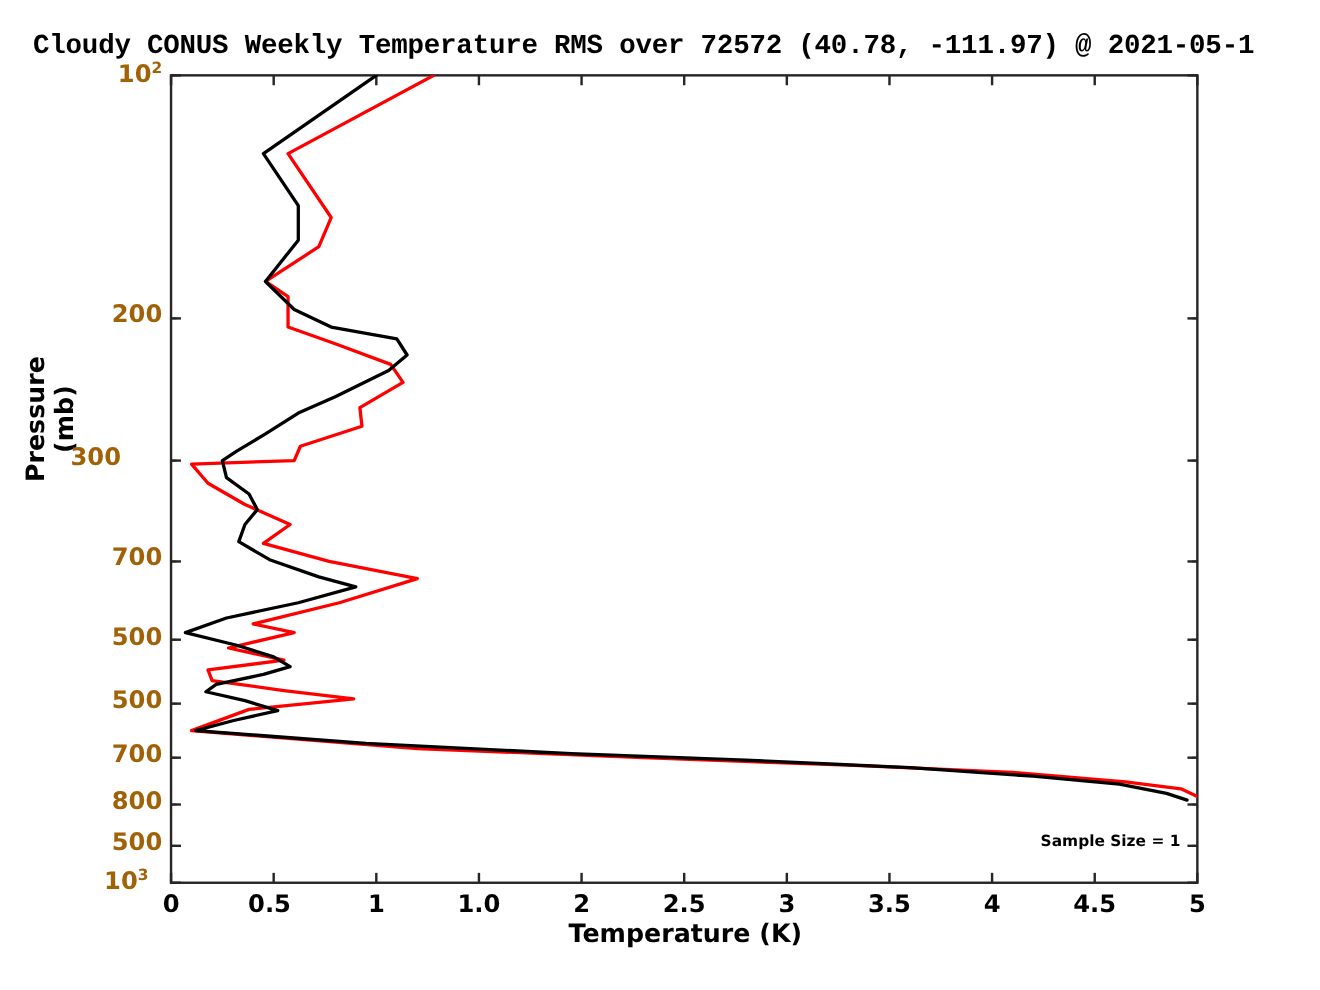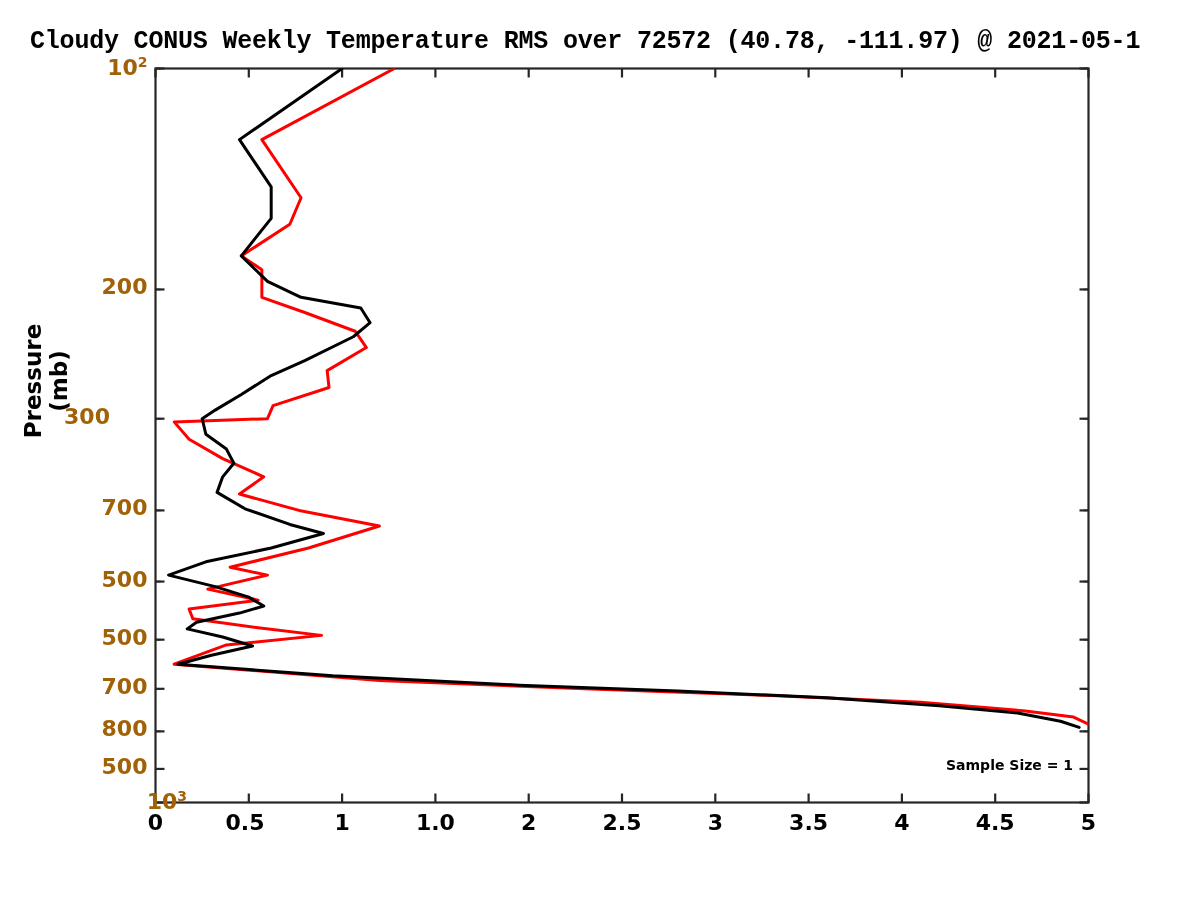--- a/index.html
+++ b/index.html
@@ -203,32 +203,33 @@
           <clipPath id="plotclip">
             <rect x="155.5" y="68.5" width="933" height="734"></rect>
           </clipPath>
         </defs>
         <polyline points="394.35,68.50 261.86,139.63 301.05,197.75 289.85,224.25 241.34,255.87 261.86,269.73 261.86,297.33 304.78,312.51 355.16,331.22 366.36,347.58 327.17,370.63 329.04,387.47 273.06,405.69 267.46,418.71 174.16,421.88 189.09,439.28 222.68,458.61 263.73,476.83 239.47,494.06 299.18,510.41 379.42,525.96 308.51,547.96 230.14,567.20 267.46,575.10 207.75,589.10 258.13,600.12 189.09,609.02 192.82,618.81 258.13,627.76 321.57,635.38 226.41,644.93 174.16,664.20 379.42,680.50 584.68,688.80 771.28,695.56 920.56,702.18 1023.19,710.79 1073.57,717.11 1088.50,724.11" fill="none" stroke="#ff0000" stroke-width="3" stroke-linejoin="round" stroke-linecap="round" clip-path="url(#plotclip)"></polyline>
         <polyline points="342.10,68.50 239.47,139.63 271.19,186.94 271.19,218.32 241.34,255.87 267.46,281.39 301.05,297.33 360.76,308.03 370.09,322.72 353.30,336.77 304.78,360.59 271.19,375.53 241.34,394.43 215.21,410.09 202.15,418.71 205.88,434.26 226.41,449.09 233.87,463.26 222.68,476.83 217.08,492.38 245.07,508.81 289.85,524.44 323.44,533.47 271.19,547.96 205.88,561.82 168.56,575.10 215.21,586.60 248.80,597.10 263.73,606.08 239.47,613.08 196.55,622.19 187.22,628.86 222.68,637.00 252.53,645.98 211.48,655.22 177.89,664.20 332.77,675.79 519.37,685.14 677.98,691.07 827.26,697.78 939.22,705.65 1017.59,712.91 1060.51,721.25 1079.17,727.36" fill="none" stroke="#000000" stroke-width="3" stroke-linejoin="round" stroke-linecap="round" clip-path="url(#plotclip)"></polyline>
       </g>
   </svg>
 
   <div id="ylabel">Pressure (mb)</div>
+  <div id="xlabel">Temperature (K)</div>
 
   <div id="ytick-labels">
       <div class="tick-label-y" style="right: 1052.5px; top: 53.5px;">10<sup>2</sup></div>
       <div class="tick-label-y" style="right: 1052.5px; top: 274.456px;">200</div>
       <div class="tick-label-y" style="right: 1090px; top: 403.707px; text-align: right;">300</div>
       <div class="tick-label-y" style="right: 1052.5px; top: 495.412px;">700</div>
       <div class="tick-label-y" style="right: 1052.5px; top: 566.544px;">500</div>
       <div class="tick-label-y" style="right: 1052.5px; top: 624.663px;">500</div>
       <div class="tick-label-y" style="right: 1052.5px; top: 673.802px;">700</div>
       <div class="tick-label-y" style="right: 1052.5px; top: 716.368px;">800</div>
       <div class="tick-label-y" style="right: 1052.5px; top: 753.914px;">500</div>
-      <div class="tick-label-y" style="right: 1013px; top: 787.5px; margin-left: 28px;">10<sup>3</sup></div>
+      <div class="tick-label-y" style="right: 1065px; top: 787.5px; margin-left: 28px;">10<sup>3</sup></div>
     </div>
   <div id="xtick-labels">
       <div class="tick-label-x" style="width: 90px; left: 110.5px; top: 809.5px;">0</div>
       <div class="tick-label-x" style="width: 90px; left: 200px; top: 809.5px;">0.5</div>
       <div class="tick-label-x" style="width: 90px; left: 297.1px; top: 809.5px;">1</div>
       <div class="tick-label-x" style="width: 90px; left: 390.4px; top: 809.5px;">1.0</div>
       <div class="tick-label-x" style="width: 90px; left: 483.7px; top: 809.5px;">2</div>
       <div class="tick-label-x" style="width: 90px; left: 577px; top: 809.5px;">2.5</div>
       <div class="tick-label-x" style="width: 90px; left: 670.3px; top: 809.5px;">3</div>
       <div class="tick-label-x" style="width: 90px; left: 763.6px; top: 809.5px;">3.5</div>

